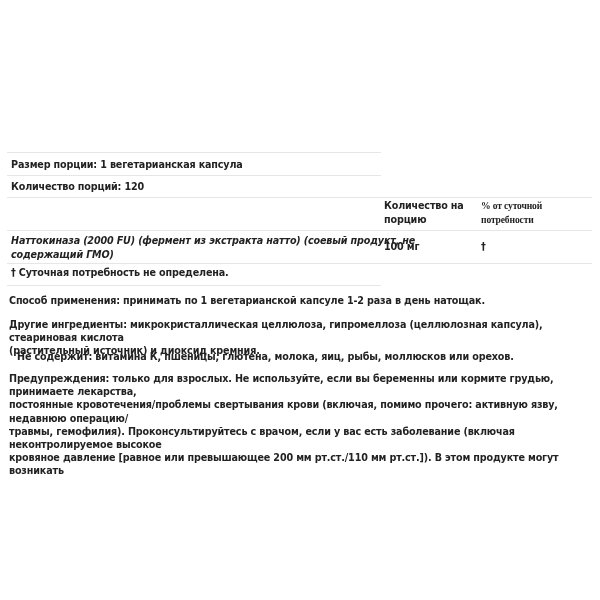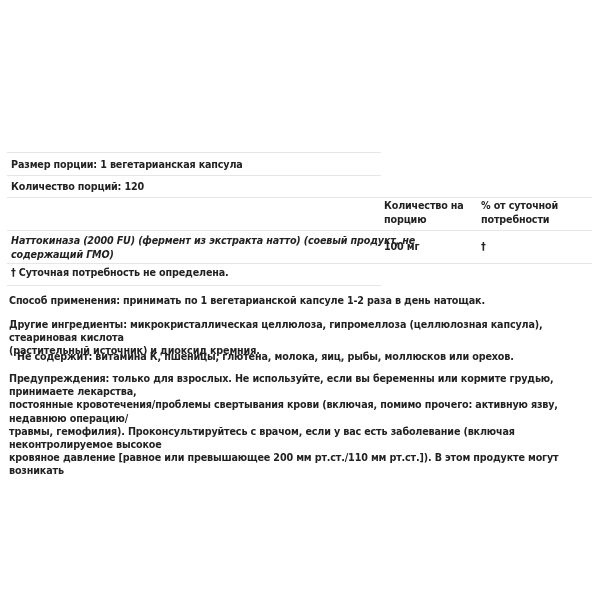--- a/index.html
+++ b/index.html
@@ -19,21 +19,21 @@
   <div class="line" style="top:152px; width:374px;"></div>
   <div class="txt" style="left:11px; top:159px;">Размер порции: 1 вегетарианская капсула</div>
   <div class="line" style="top:175px; width:374px;"></div>
   <div class="txt" style="left:11px; top:181px;">Количество порций: 120</div>
   <div class="line" style="top:197px; width:585px;"></div>
 
   <div class="txt" style="left:384px; top:199px; line-height:13.5px;">
     <div>Количество на</div>
     <div>порцию</div>
   </div>
-  <div class="txt" style="left:481px; top:199px; line-height:13.5px;">
+  <div class="txt" style="left:481px; top:199px; line-height:13.5px;font-family:Liberation Serif, serif;">
     <div>% от суточной</div>
     <div>потребности</div>
   </div>
   <div class="line" style="top:230px; width:585px;"></div>
 
   <div class="txt" style="left:11px; top:234px; line-height:13.5px;font-style:italic;">
     <div>Наттокиназа (2000 FU) (фермент из экстракта натто) (соевый продукт, не</div>
     <div>содержащий ГМО)</div>
   </div>
   <div class="txt" style="left:384px; top:241px;">100 мг</div>

